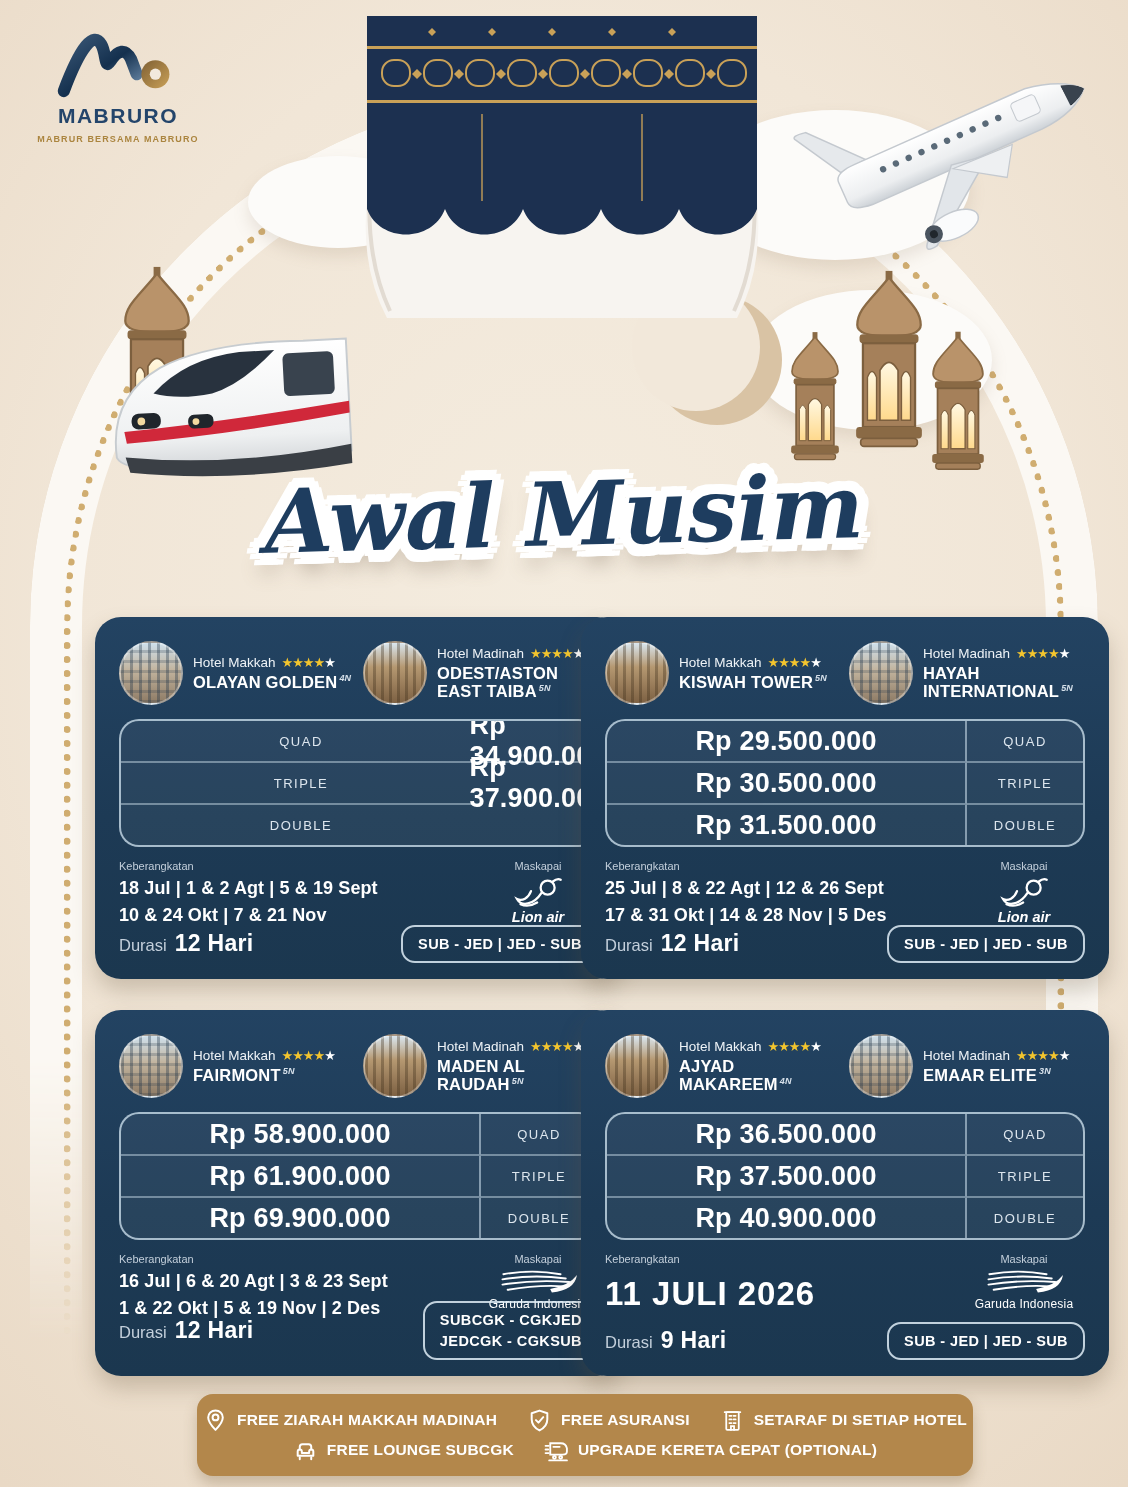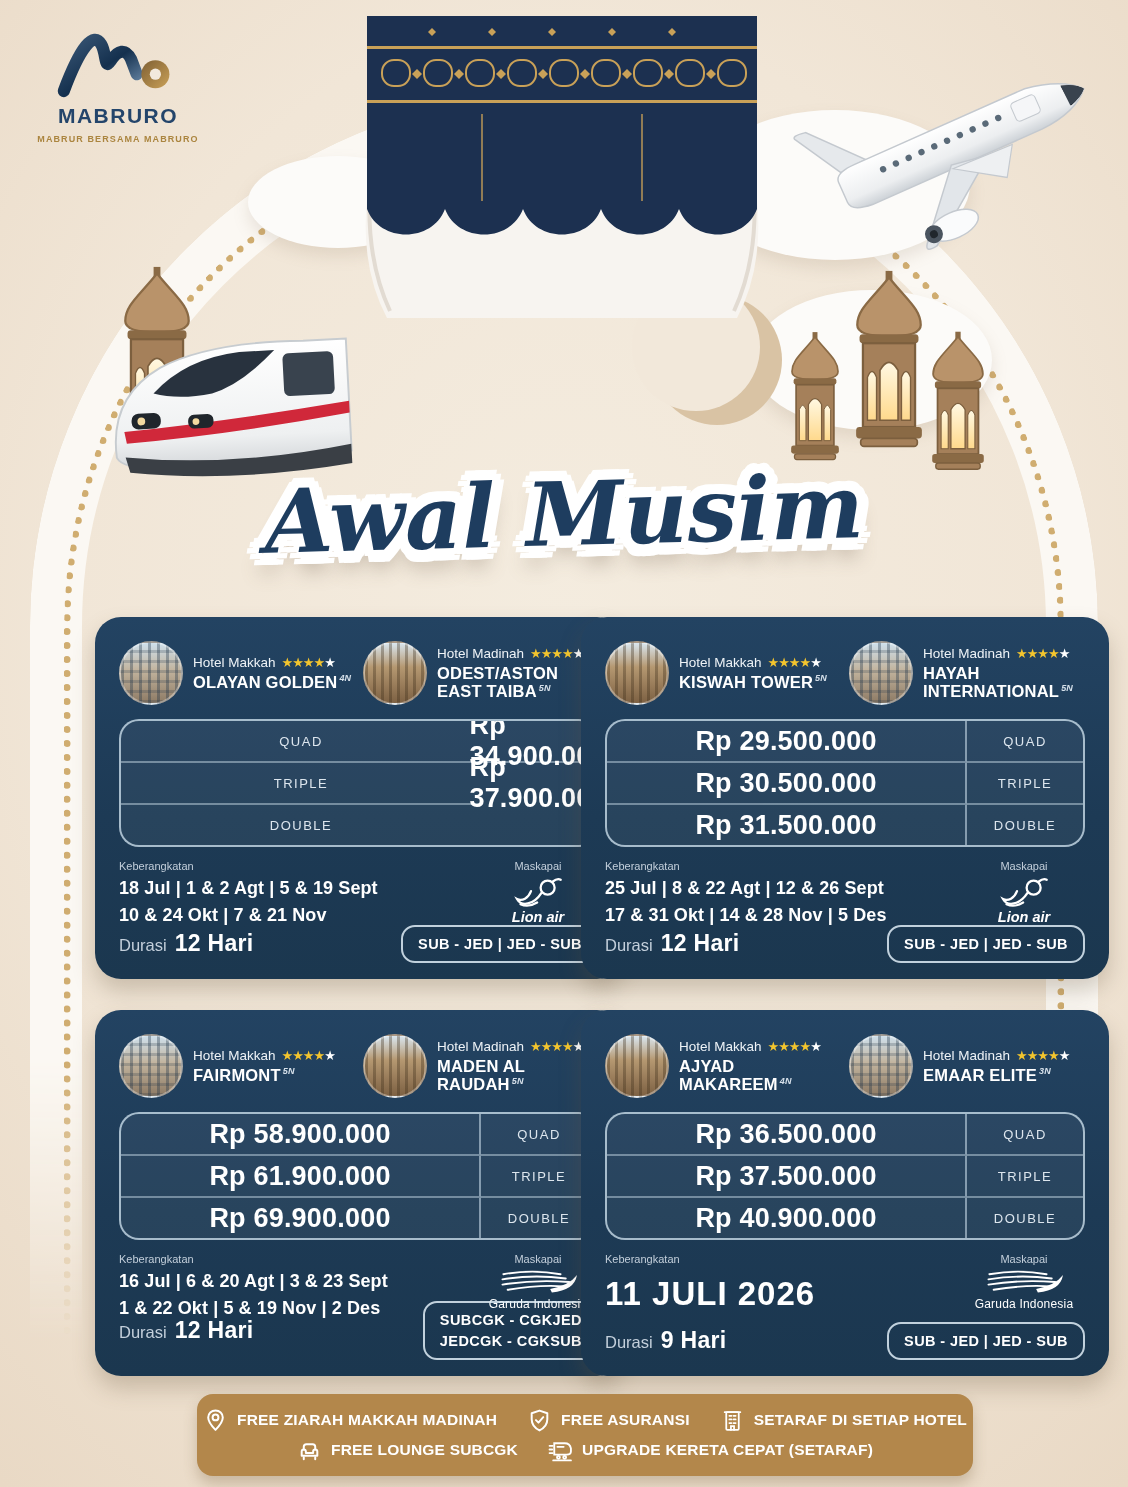--- a/index.html
+++ b/index.html
@@ -525,18 +525,18 @@
       </div>
       <div class="bitem">
         <svg class="bicon" viewBox="0 0 24 24" fill="none" stroke="#fff" stroke-width="1.8" stroke-linecap="round">
           <path d="M6,5 h10 q5,0 6,5 v3 q0,3 -4,3 H6 Z"></path>
             <path d="M9,8.5 h6"></path>
           <path d="M1.5,7.5 h3 M1.5,11 h2.5 M1.5,14.5 h3"></path>
           <circle cx="10" cy="18.5" r="1.4"></circle>
             <circle cx="16" cy="18.5" r="1.4"></circle>
             <path d="M5,21.5 h17"></path>
         </svg>
-        <span>UPGRADE KERETA CEPAT (SETARAF)</span>
+        <span>UPGRADE KERETA CEPAT (OPTIONAL)</span>
       </div>
     </div>
   </div>
 
 </div>
 
 </body></html>

